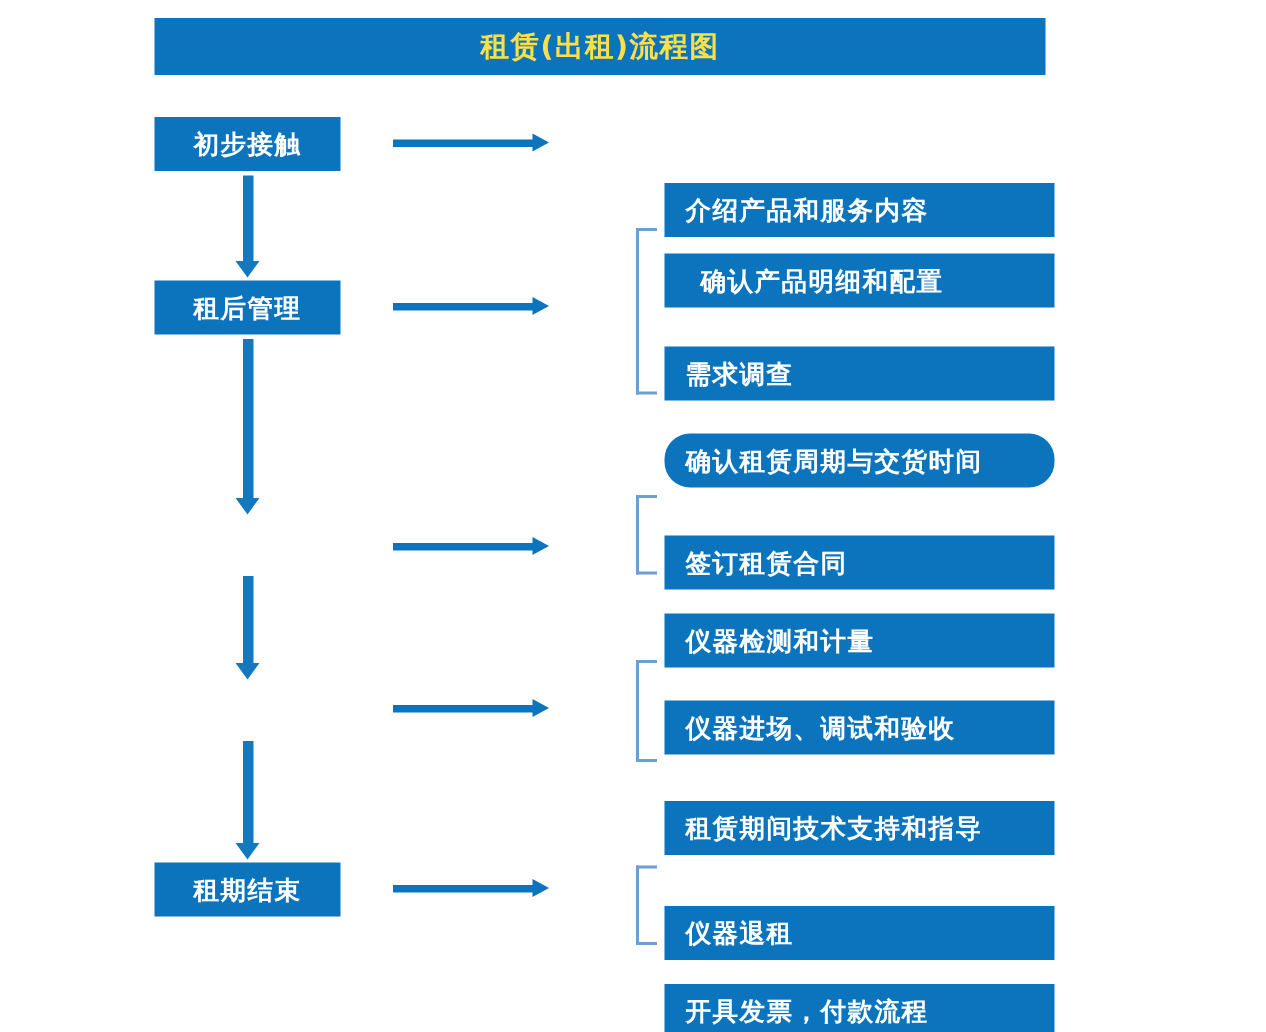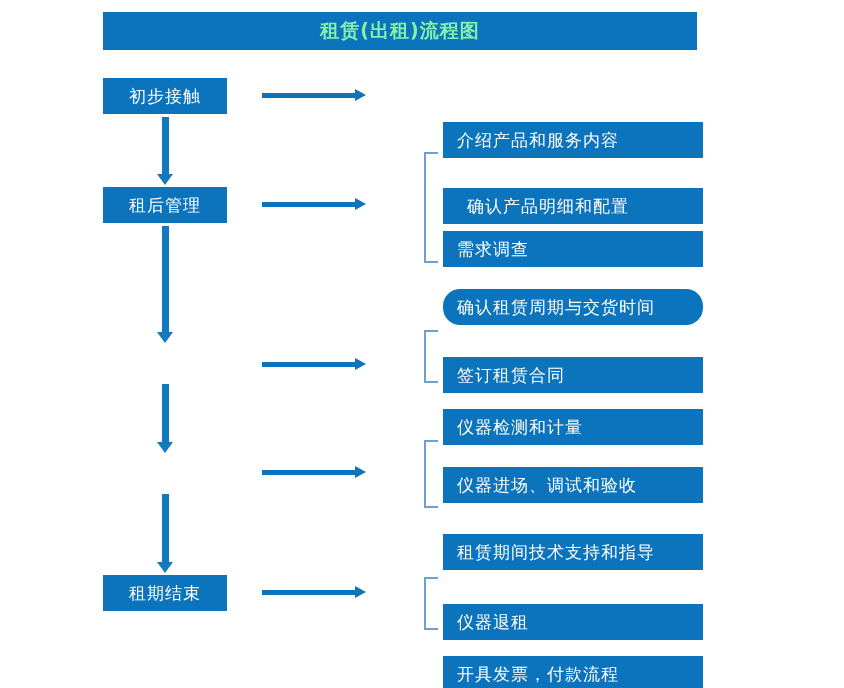--- a/index.html
+++ b/index.html
@@ -20,37 +20,37 @@
     background: #ffffff;
   }
   
   .title-bar {
     position: absolute;
     left: 103px;
     top: 12px;
     width: 594px;
     height: 38px;
     background: #0b74bc;
-    color: #86efac;
+    color: #fde047;
     display: flex;
     align-items: center;
     justify-content: center;
     font-size: 19px;
     font-weight: bold;
     letter-spacing: 1px;
   }
   
   .box {
     position: absolute;
     background: #0b74bc;
     color: #ffffff;
     display: flex;
     align-items: center;
     font-size: 17px;
-    font-weight: normal;
+    font-weight: bold;
     letter-spacing: 1px;
     box-sizing: border-box;
   }
   .box.left {
     justify-content: center;
     left: 103px;
     width: 124px;
     height: 36px;
   }
   .box.right {
@@ -175,21 +175,21 @@
       <div class="head"></div>
   </div>
 
   <div class="bracket" style="top:152px; height:111px;"></div>
   <div class="bracket" style="top:330px; height:53px;"></div>
   <div class="bracket" style="top:440px; height:68px;"></div>
   <div class="bracket" style="top:577px; height:53px;"></div>
 
   <div class="box right" style="top:78px;">介绍产品和服务内容</div>
 
-  <div class="box right" style="top:144px;padding-left:24px;">确认产品明细和配置</div>
+  <div class="box right" style="top:125px;padding-left:24px;">确认产品明细和配置</div>
 
   <div class="box right" style="top:187px;">需求调查</div>
 
   <div class="box right" style="top:245px;border-radius:17px;">确认租赁周期与交货时间</div>
 
   <div class="box right" style="top:313px;">签订租赁合同</div>
 
   <div class="box right" style="top:365px;">仪器检测和计量</div>
 
   <div class="box right" style="top:423px;">仪器进场、调试和验收</div>

